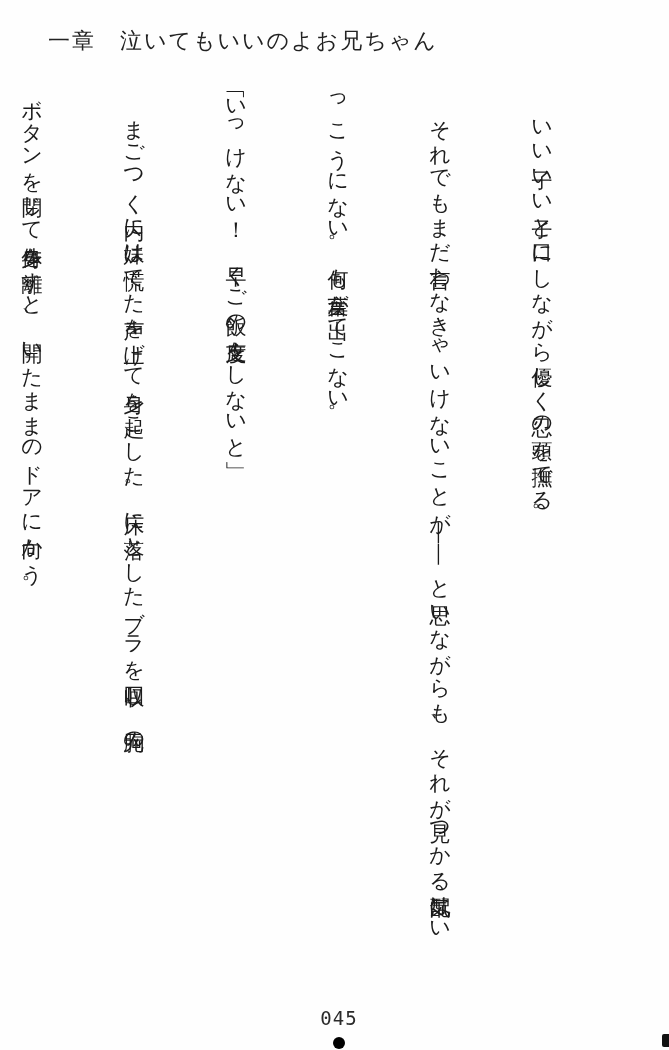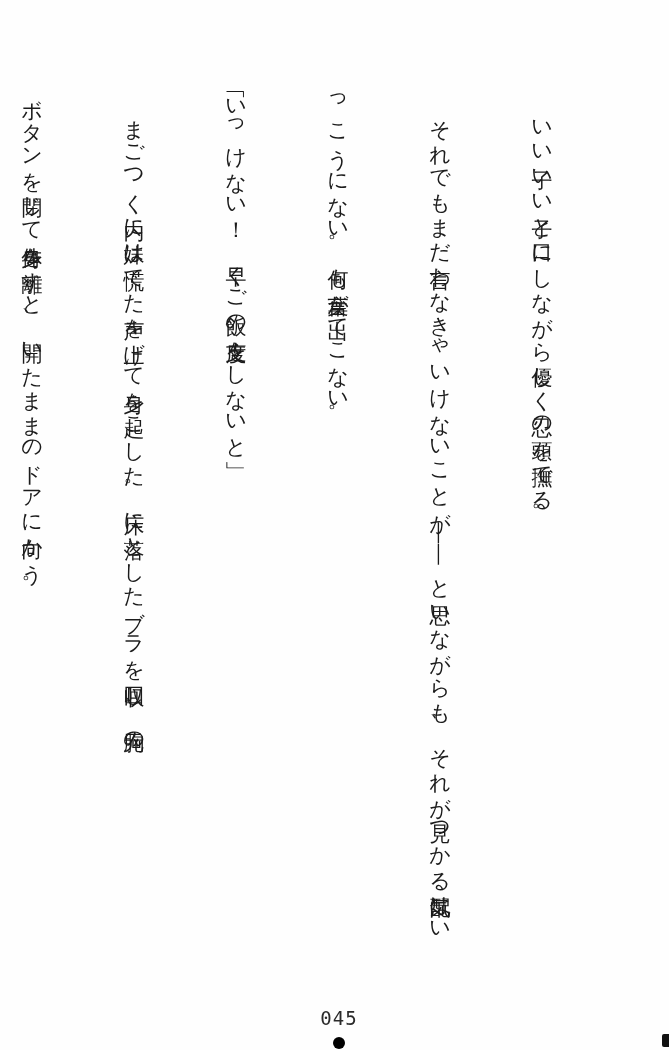--- a/index.html
+++ b/index.html
@@ -68,20 +68,21 @@
     height: 13px;
     background: #111;
     border-radius: 2px 0 0 2px;
   }
 </style>
 </head>
 <body>
 
 <div class="page">
 
+  <div class="chapter-header">一章　泣いてもいいのよお兄ちゃん</div>
 
   <div class="body-text">
     <div class="tline">　いい子いい子と口にしながら優しく忍の頭を撫でる。</div>
     <div class="tline">　それでもまだ言わなきゃいけないことが――と思いながらも、それが見つかる気配はい</div>
     <div class="tline">っこうにない。何も言葉が出てこない。</div>
     <div class="tline">「いっけない！　早くご飯の支度をしないと」</div>
     <div class="tline">　まごつく内に妹は慌てた声を上げて身を起こした。床に落としたブラを回収し、胸元の</div>
     <div class="tline">ボタンを閉じて身体を離すと、開いたままのドアに向かう。</div>
     
     

